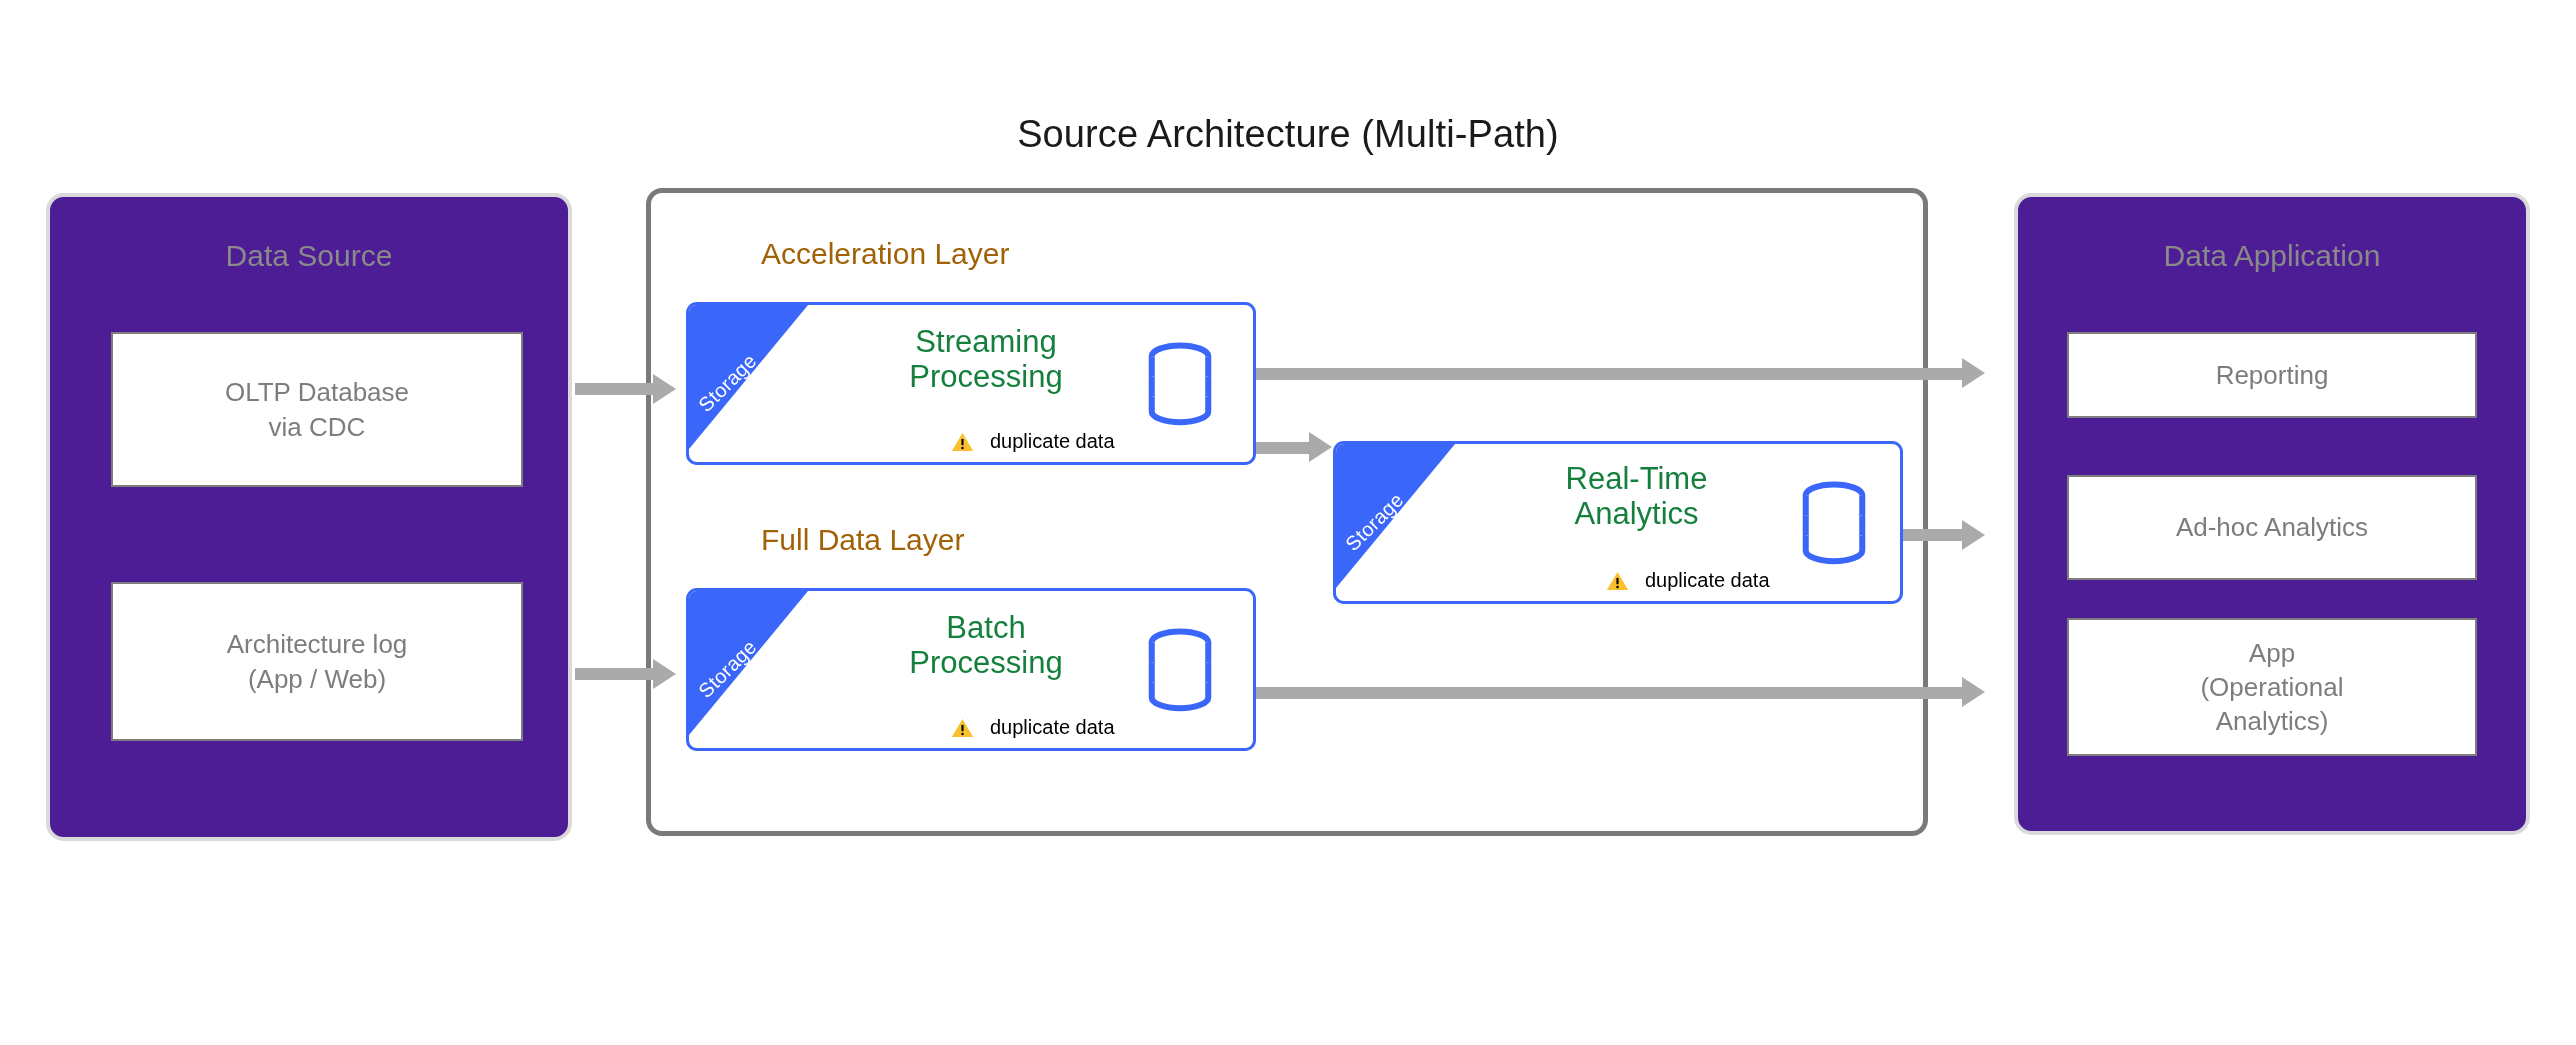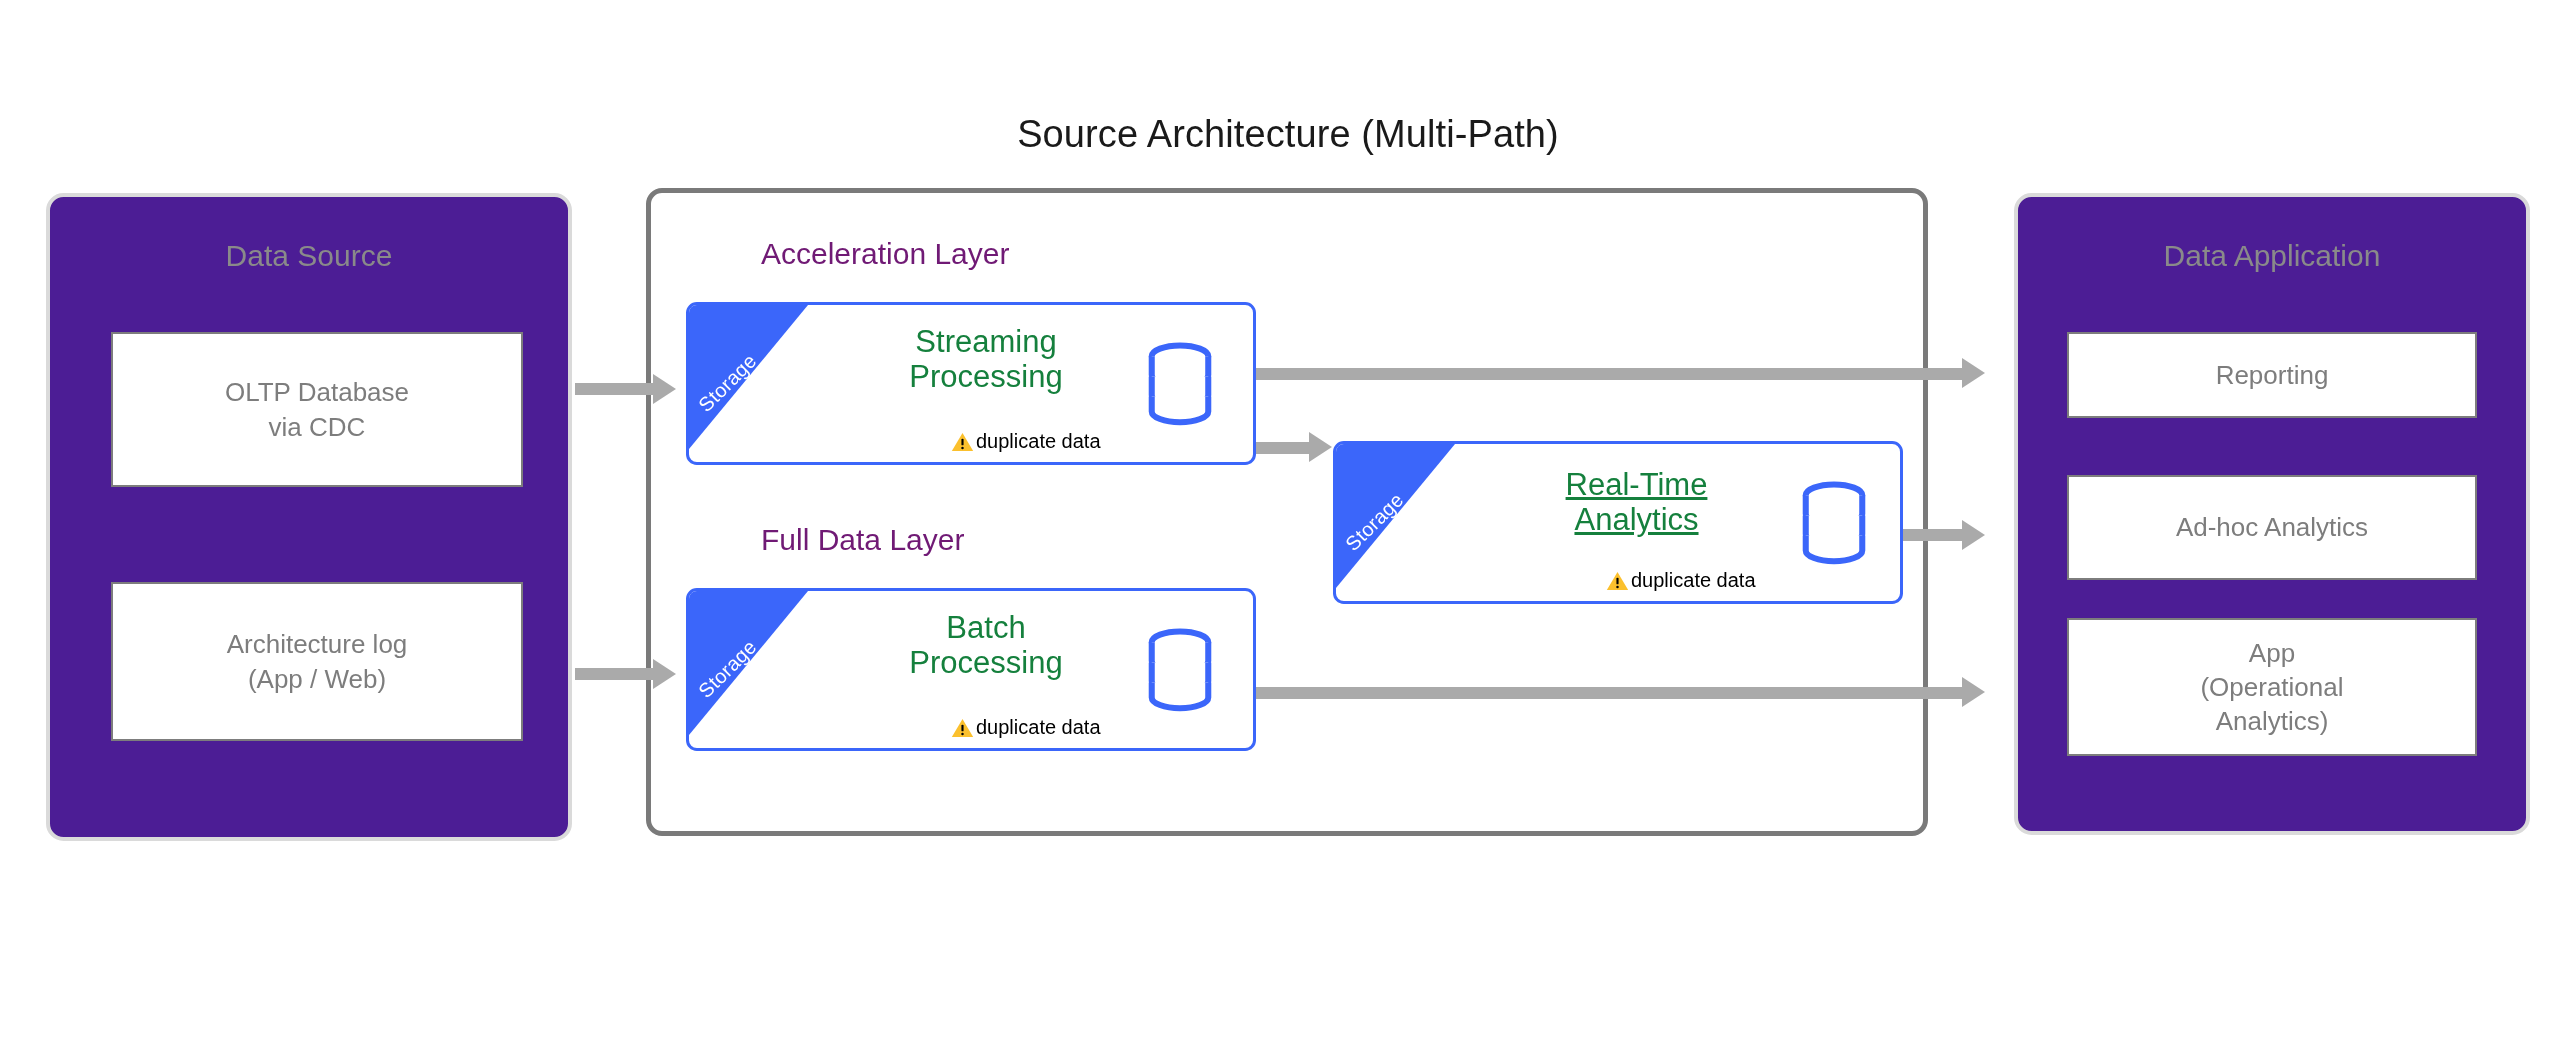--- a/index.html
+++ b/index.html
@@ -29,21 +29,21 @@
     border:2.7px solid #7d7d7d;background:#fff;
     display:flex;align-items:center;justify-content:center;
     text-align:center;font-size:26px;color:#7d7d7d;line-height:1.32;
   }
 
   
   #processing-panel{
     border:5.4px solid #7a7a7a;border-radius:16px;background:#fff;
   }
   .layer-label{
-    position:absolute;font-size:30px;color:#701a75;white-space:nowrap;text-align:right;
+    position:absolute;font-size:30px;color:#a16207;white-space:nowrap;text-align:right;
   }
 
   
   .storage-card{
     border:3.4px solid #3b66fa;border-radius:10.8px;background:#fff;
     overflow:hidden;
   }
   .ribbon{
     position:absolute;left:0;top:0;overflow:hidden;
   }
@@ -57,21 +57,21 @@
     display:flex;align-items:center;justify-content:center;
     transform:rotate(-45deg);
     color:#ffffff;font-size:20px;white-space:nowrap;
     letter-spacing:0.3px;
   }
   .card-title{
     position:absolute;text-align:center;font-size:31px;color:#15803d;
     line-height:1.12;white-space:pre-line;
   }
   .warn-row{
-    position:absolute;display:flex;align-items:center;gap:2px;
+    position:absolute;display:flex;align-items:center;gap:16px;
     font-size:20px;color:#000;white-space:nowrap;
   }
   .warn-icon{
     width:23px;height:20px;display:block;flex:none;
   }
   .db-icon{display:block;}
 
   
   .arrow-line{background:#aaaaaa;}
   .arrow-head{
@@ -159,21 +159,21 @@
   </div>
 </div>
 
 <div class="abs storage-card" style="left:1333px;top:441px;width:570px;height:163px;">
 
   <div class="ribbon" style="width:119px;height:144px;">
     <div class="tri"></div>
     <div class="tri-label" style="transform:rotate(-45deg) translate(-19px,-10.8px);">Storage</div>
   </div>
 
-  <div class="card-title" style="left:142px;top:24px;width:317px;text-decoration:underline;">Real-Time
+  <div class="card-title" style="left:142px;top:18px;width:317px;">Real-Time
 Analytics</div>
 
   <svg class="abs db-icon" style="left:461px;top:37px;" width="74" height="85" viewBox="0 0 110 126">
     <ellipse cx="55" cy="21" rx="42" ry="16" fill="#fff" stroke="#3B66FA" stroke-width="9"></ellipse>
     <path d="M13 21 v28 a42,16 0 0 0 84,0 v-28" fill="#fff" stroke="#3B66FA" stroke-width="9"></path>
     <path d="M13 51 v28 a42,16 0 0 0 84,0 v-28" fill="#fff" stroke="#3B66FA" stroke-width="9"></path>
     <path d="M13 81 v22 a42,16 0 0 0 84,0 v-22" fill="#fff" stroke="#3B66FA" stroke-width="9"></path>
   </svg>
 
   <div class="warn-row" style="left:270px;top:125px;">

